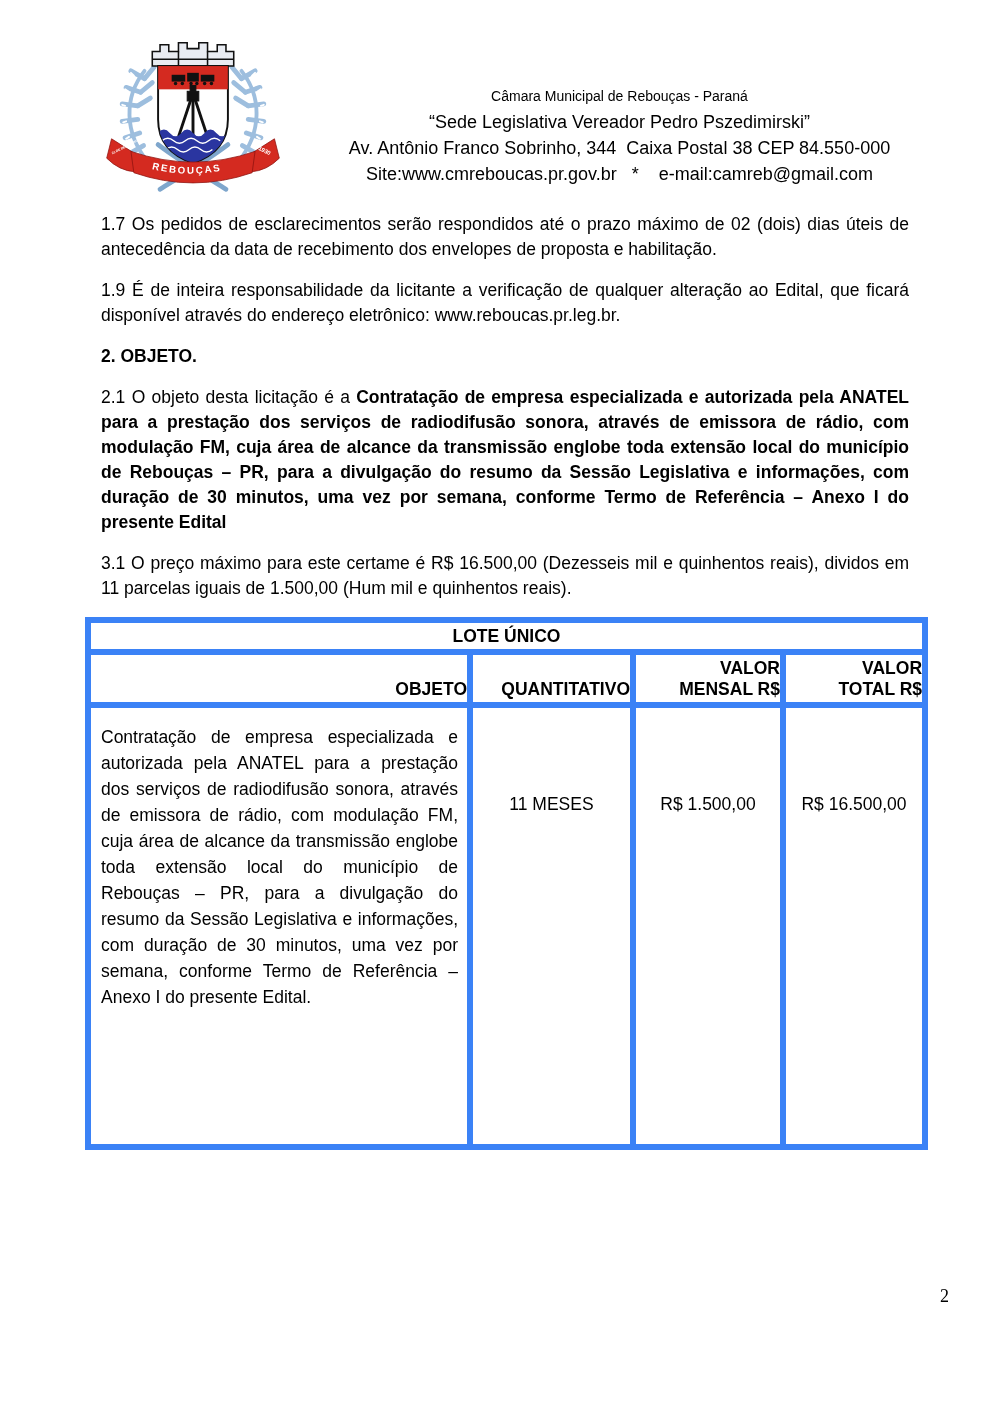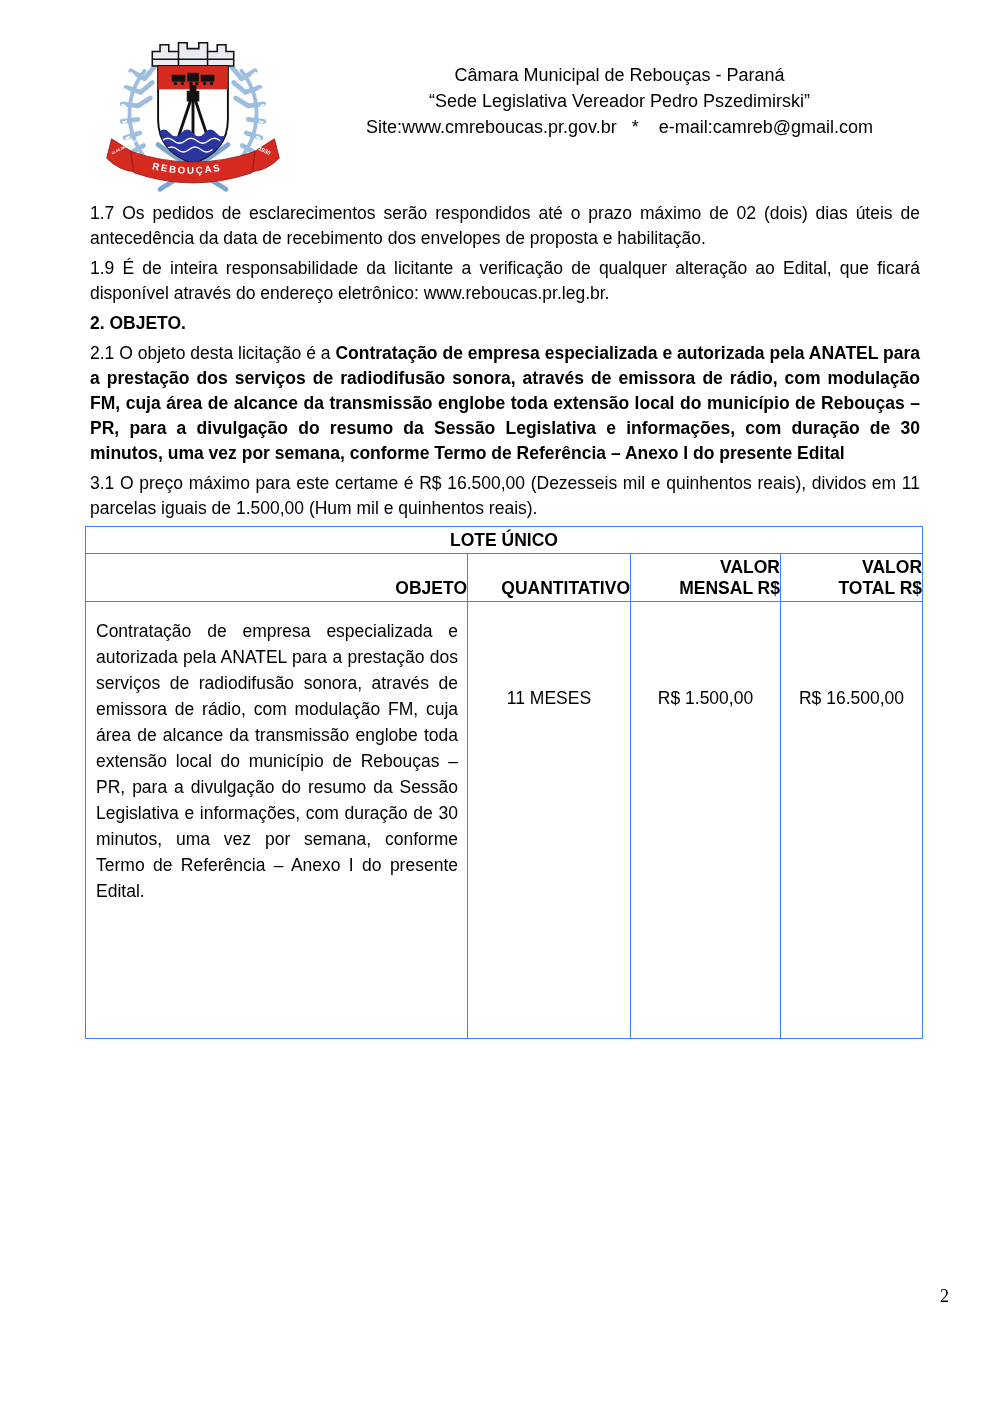--- a/index.html
+++ b/index.html
@@ -15,43 +15,43 @@
   
   .header{
     position:absolute;top:36px;left:85px;right:55px;
     display:flex;align-items:flex-start;
   }
   .logo-wrap{flex:none;width:208px;padding-left:8px;}
   .header-text{
     flex:1;text-align:center;padding-top:26px;
     font-size:18px;line-height:26px;
   }
-  .header-text .ht1{font-size:18px;}
+  .header-text .ht1{font-size:14px;margin-top:21px;}
   
   .doc-body{
     position:absolute;top:196px;left:85px;width:840px;
     font-size:17.5px;line-height:25px;text-align:justify;
   }
-  .doc-body p{margin:5px;}
+  .doc-body p{margin:16px;}
   .p17{margin-bottom:25px;}
   .p18{margin-bottom:21px;}
   .p19{margin-bottom:23px;}
   .h2head{font-weight:bold;margin-bottom:22px;}
   .p21{margin-bottom:35px;}
   .h3head{font-weight:bold;margin-bottom:20px;}
   .p31{margin-bottom:21px;}
   .bold{font-weight:bold;}
   
   table.lote{
     border-collapse:collapse;
     width:837px;
     table-layout:fixed;
   }
   table.lote td{
-    border:1px solid #3b82f6;
+    border:6px solid #3b82f6;
     font-size:17.5px;
   }
   td.lote-title{
     height:26px;text-align:center;font-weight:bold;font-size:18px;
     padding:0;
   }
   tr.cols td{
     height:45px;vertical-align:bottom;text-align:right;
     font-weight:bold;line-height:21px;padding:0 0 2px 0;
   }
@@ -179,20 +179,21 @@
           </text>
           <text x="17" y="122" font-size="3.4" font-weight="bold" fill="#ffffff" transform="rotate(-27 17 122)" font-family="Liberation Sans, sans-serif">21 DE DEZEMBRO</text>
           <text x="167" y="117" font-size="6" font-weight="bold" fill="#ffffff" transform="rotate(27 167 117)" font-family="Liberation Sans, sans-serif">1930</text>
         </g>
       </svg>
     </div>
 
     <div class="header-text">
       <div class="ht1">Câmara Municipal de Rebouças - Paraná</div>
       <div>“Sede Legislativa Vereador Pedro Pszedimirski”</div>
+      <div>Av. Antônio Franco Sobrinho, 344 &nbsp;Caixa Postal 38 CEP 84.550-000</div>
       <div>Site:www.cmreboucas.pr.gov.br &nbsp;&nbsp;*&nbsp;&nbsp;&nbsp; e-mail:camreb@gmail.com</div>
     </div>
   </div>
 
   <div class="doc-body">
 
     <p class="p17">1.7 Os pedidos de esclarecimentos serão respondidos até o prazo máximo de 02 (dois) dias úteis de antecedência da data de recebimento dos envelopes de proposta e habilitação.</p>
 
 
     <p class="p19">1.9 É de inteira responsabilidade da licitante a verificação de qualquer alteração ao Edital, que ficará disponível através do endereço eletrônico: www.reboucas.pr.leg.br.</p>

